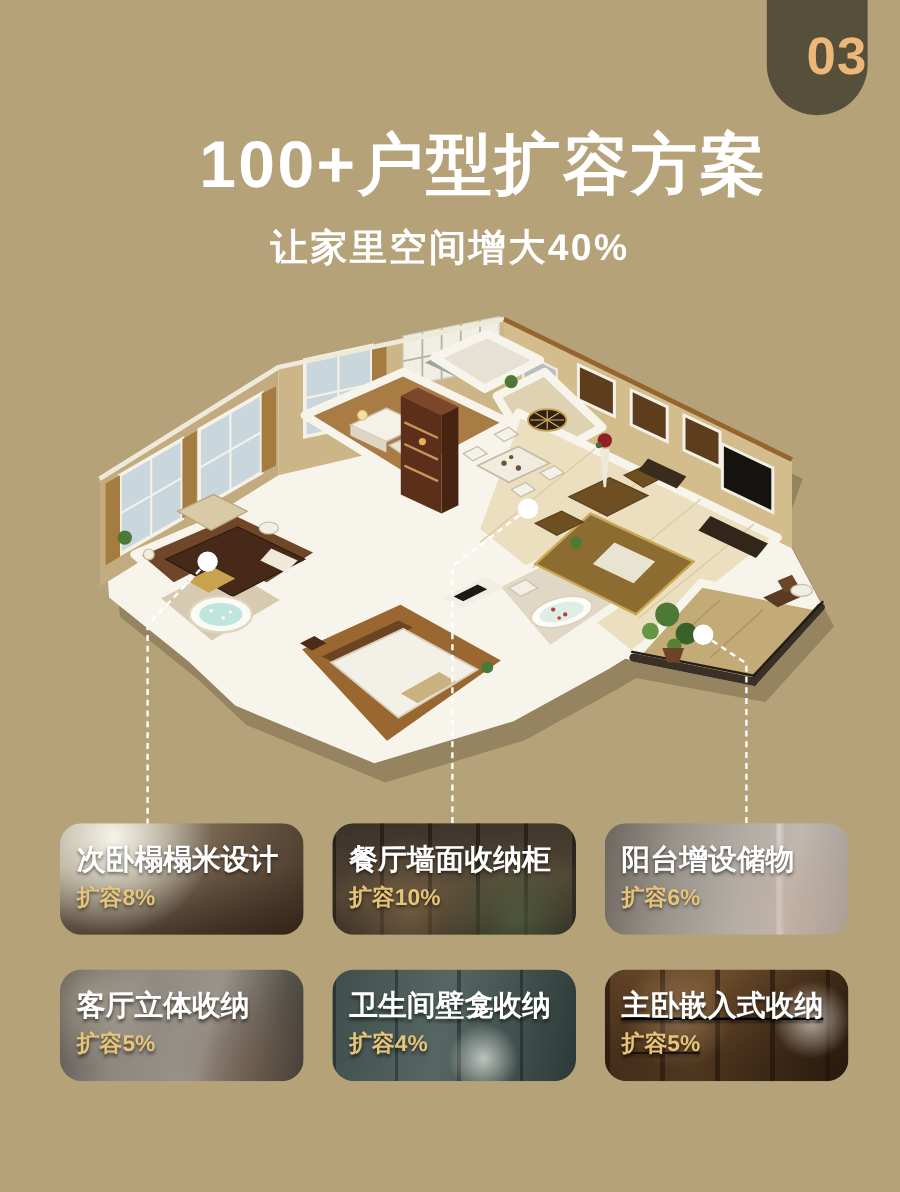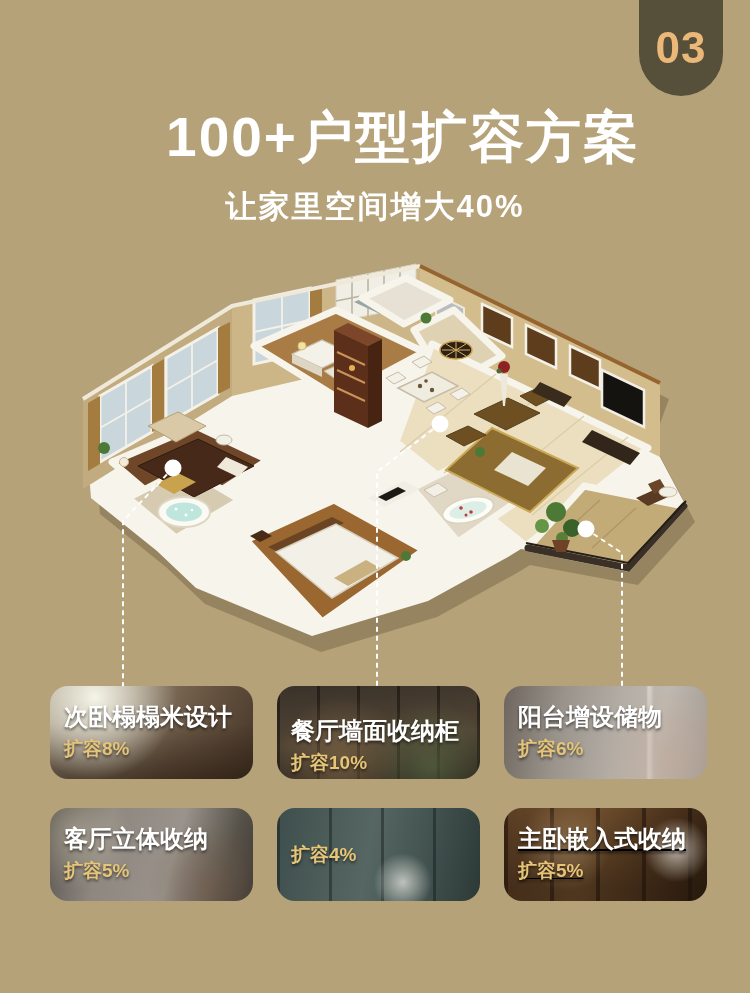--- a/index.html
+++ b/index.html
@@ -5,21 +5,21 @@
   html,body{margin:0;padding:0;background:#b5a279;}
   .page{
     position:relative;width:750px;height:993px;margin:0 auto;
     background:#b5a279;overflow:hidden;
     font-family:"Liberation Sans",sans-serif;
   }
   
   .badge{
     position:absolute;left:639px;top:0;width:84px;height:96px;
     background:#56503b;border-radius:0 0 42px 42px;
-    display:flex;align-items:center;justify-content:center;
+    display:flex;align-items:center;justify-content:flex-end;
   }
   .badge span{color:#ecb87a;font-size:44px;font-weight:bold;letter-spacing:1px;}
   
   .title{
     position:absolute;top:101px;left:0;width:100%;text-align:center;
     color:#ffffff;font-size:55px;font-weight:bold;letter-spacing:2px;margin:0;padding-left:28px;
   }
   .subtitle{
     position:absolute;top:186px;left:0;width:100%;text-align:center;
     color:#ffffff;font-size:31px;font-weight:bold;letter-spacing:2px;margin:0;
@@ -40,21 +40,21 @@
   .pos4{left:50px;top:808px}.pos5{left:277px;top:808px}.pos6{left:504px;top:808px}
   
   .p1{background:
     radial-gradient(circle at 22% 12%, rgba(250,250,238,.95), rgba(250,250,238,0) 46%),
     linear-gradient(to top, rgba(38,24,14,.6) 0%, rgba(38,24,14,.15) 45%, rgba(38,24,14,0) 60%),
     linear-gradient(115deg,#a89c88 0%,#8d7f6b 35%,#6b5845 62%,#453527 100%);}
   .p2{background:
     radial-gradient(circle at 76% 86%, rgba(96,118,74,.55), rgba(96,118,74,0) 38%),
     radial-gradient(circle at 32% 82%, rgba(152,122,82,.5), rgba(152,122,82,0) 42%),
     repeating-linear-gradient(90deg, rgba(16,12,8,.5) 0 3px, rgba(16,12,8,0) 3px 40px),
-    linear-gradient(175deg,#3a322a 0%,#514434 55%,#2b241e 100%); justify-content: flex-end;}
+    linear-gradient(175deg,#3a322a 0%,#514434 55%,#2b241e 100%);}
   .p3{background:
     radial-gradient(circle at 82% 78%, rgba(196,164,146,.45), rgba(196,164,146,0) 40%),
     linear-gradient(90deg, rgba(255,255,255,0) 0 70%, rgba(255,255,255,.35) 71% 72%, rgba(255,255,255,0) 74%),
     linear-gradient(100deg,#6e665e 0%,#99938b 28%,#b3ada5 55%,#bfb9b1 75%,#a39c94 100%);}
   .p4{background:
     radial-gradient(circle at 12% 28%, rgba(225,214,188,.4), rgba(225,214,188,0) 30%),
     radial-gradient(circle at 78% 82%, rgba(120,90,70,.45), rgba(120,90,70,0) 35%),
     linear-gradient(105deg,#544f49 0%,#8d8780 28%,#99938b 60%,#575249 85%,#3e3a35 100%);}
   .p5{background:
     radial-gradient(circle at 62% 80%, rgba(238,238,232,.7), rgba(238,238,232,0) 20%),
@@ -274,20 +274,21 @@
   </div>
   <div class="card pos3 p3">
     <span class="t">阳台增设储物</span>
     <span class="v">扩容6%</span>
   </div>
   <div class="card pos4 p4">
     <span class="t">客厅立体收纳</span>
     <span class="v">扩容5%</span>
   </div>
   <div class="card pos5 p5">
+    <span class="t">卫生间壁龛收纳</span>
     <span class="v">扩容4%</span>
   </div>
   <div class="card pos6 p6">
     <span class="t">主卧嵌入式收纳</span>
     <span class="v">扩容5%</span>
   </div>
 
 </div>
 
 </body></html>

